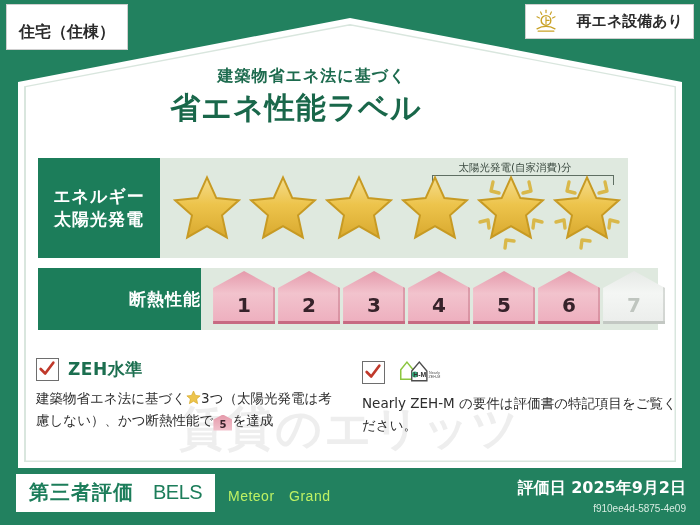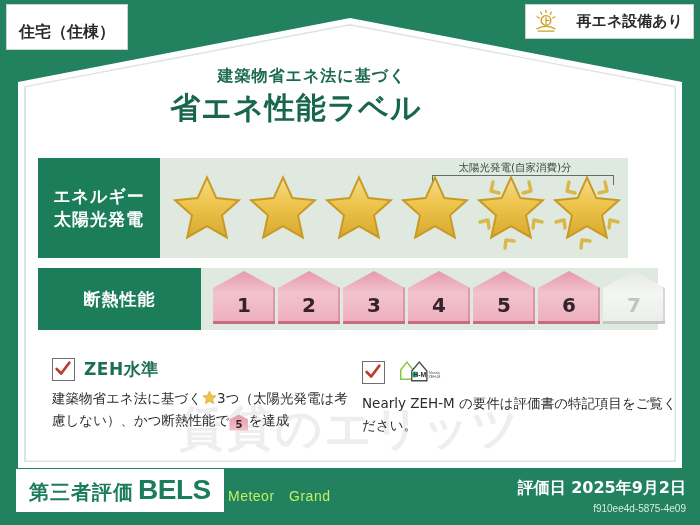--- a/index.html
+++ b/index.html
@@ -76,21 +76,21 @@
     font-size:17px;font-weight:bold;line-height:1.35;letter-spacing:1px;
     font-family:"DejaVu Sans",sans-serif;
   }
   .row-body{background:#dfe9df;position:relative;}
 
   #row-energy{left:38px;top:158px;width:620px;height:100px;}
   #row-energy .row-label{width:122px;}
   #row-energy .row-body{width:468px;}
 
   #row-insul{left:38px;top:268px;width:620px;height:62px;}
-  #row-insul .row-label{width:167px;}
+  #row-insul .row-label{width:167px;align-items:flex-end;}
   #row-insul .row-body{width:468px;}
 
   
   .stars{position:absolute;left:10px;top:4px;display:flex;align-items:center;gap:2px;}
   .star-wrap{position:relative;width:74px;height:92px;}
   .star-svg{position:absolute;left:3px;top:12px;width:68px;height:68px;}
   .sparkle{position:absolute;left:0;top:4px;width:74px;height:86px;}
 
   .solar-note{
     position:absolute;right:8px;top:3px;width:210px;text-align:center;
@@ -121,21 +121,21 @@
     box-shadow:inset -2px 0 0 rgba(150,155,150,.3);
   }
   .grade .num{
     position:relative;z-index:2;font-size:20px;font-weight:bold;color:#36222a;
     padding-bottom:7px;font-family:"DejaVu Sans",sans-serif;
   }
   .grade.off .num{color:#bfc5bf;}
 
   
   .check-block{position:absolute;}
-  #cb-left{left:52px;top:358px;width:305px;}
+  #cb-left{left:36px;top:358px;width:305px;}
   #cb-right{left:362px;top:358px;width:320px;}
 
   .cb-head{display:flex;align-items:center;gap:9px;}
   .cb-box{
     width:21px;height:21px;border:1.5px solid #6e6e6e;background:#fff;
     position:relative;flex:0 0 auto;
   }
   .cb-box svg{position:absolute;left:1px;top:1px;width:18px;height:18px;}
   .cb-title{
     font-size:17px;font-weight:bold;color:#1c6f50;letter-spacing:.5px;
@@ -151,25 +151,25 @@
     display:inline-block;width:19px;height:16px;vertical-align:-3px;
     background:linear-gradient(#e59aab,#f2c3cd);
     clip-path:polygon(0% 30%, 50% 0%, 100% 30%, 100% 100%, 0% 100%);
     color:#36222a;font-size:10px;font-weight:bold;text-align:center;line-height:19px;
     position:relative;
   }
 
   
   .bels-badge{
     position:absolute;left:16px;bottom:13px;background:#fff;
-    padding:5px 13px 6px 13px;display:flex;align-items:baseline;gap:4px;
+    padding:5px 13px 6px 13px;display:flex;align-items:baseline;gap:19px;
   }
   .bels-jp{font-size:20px;font-weight:bold;color:#1c7d5a;letter-spacing:1px;
            font-family:"DejaVu Sans",sans-serif;}
-  .bels-en{font-size:28px;font-weight:bold;color:#1c7d5a;letter-spacing:-.5px;
+  .bels-en{font-size:20px;font-weight:normal;color:#1c7d5a;letter-spacing:-.5px;
            font-family:"Liberation Sans",sans-serif;}
   .proj-name{
     position:absolute;left:228px;bottom:19px;color:#bef264;font-size:14px;
     font-family:"Liberation Sans",sans-serif;letter-spacing:.5px;
   }
   .eval-date{
     position:absolute;right:14px;bottom:26px;color:#ffffff;font-size:16px;
     font-weight:bold;font-family:"DejaVu Sans",sans-serif;white-space:nowrap;
   }
   .eval-id{

